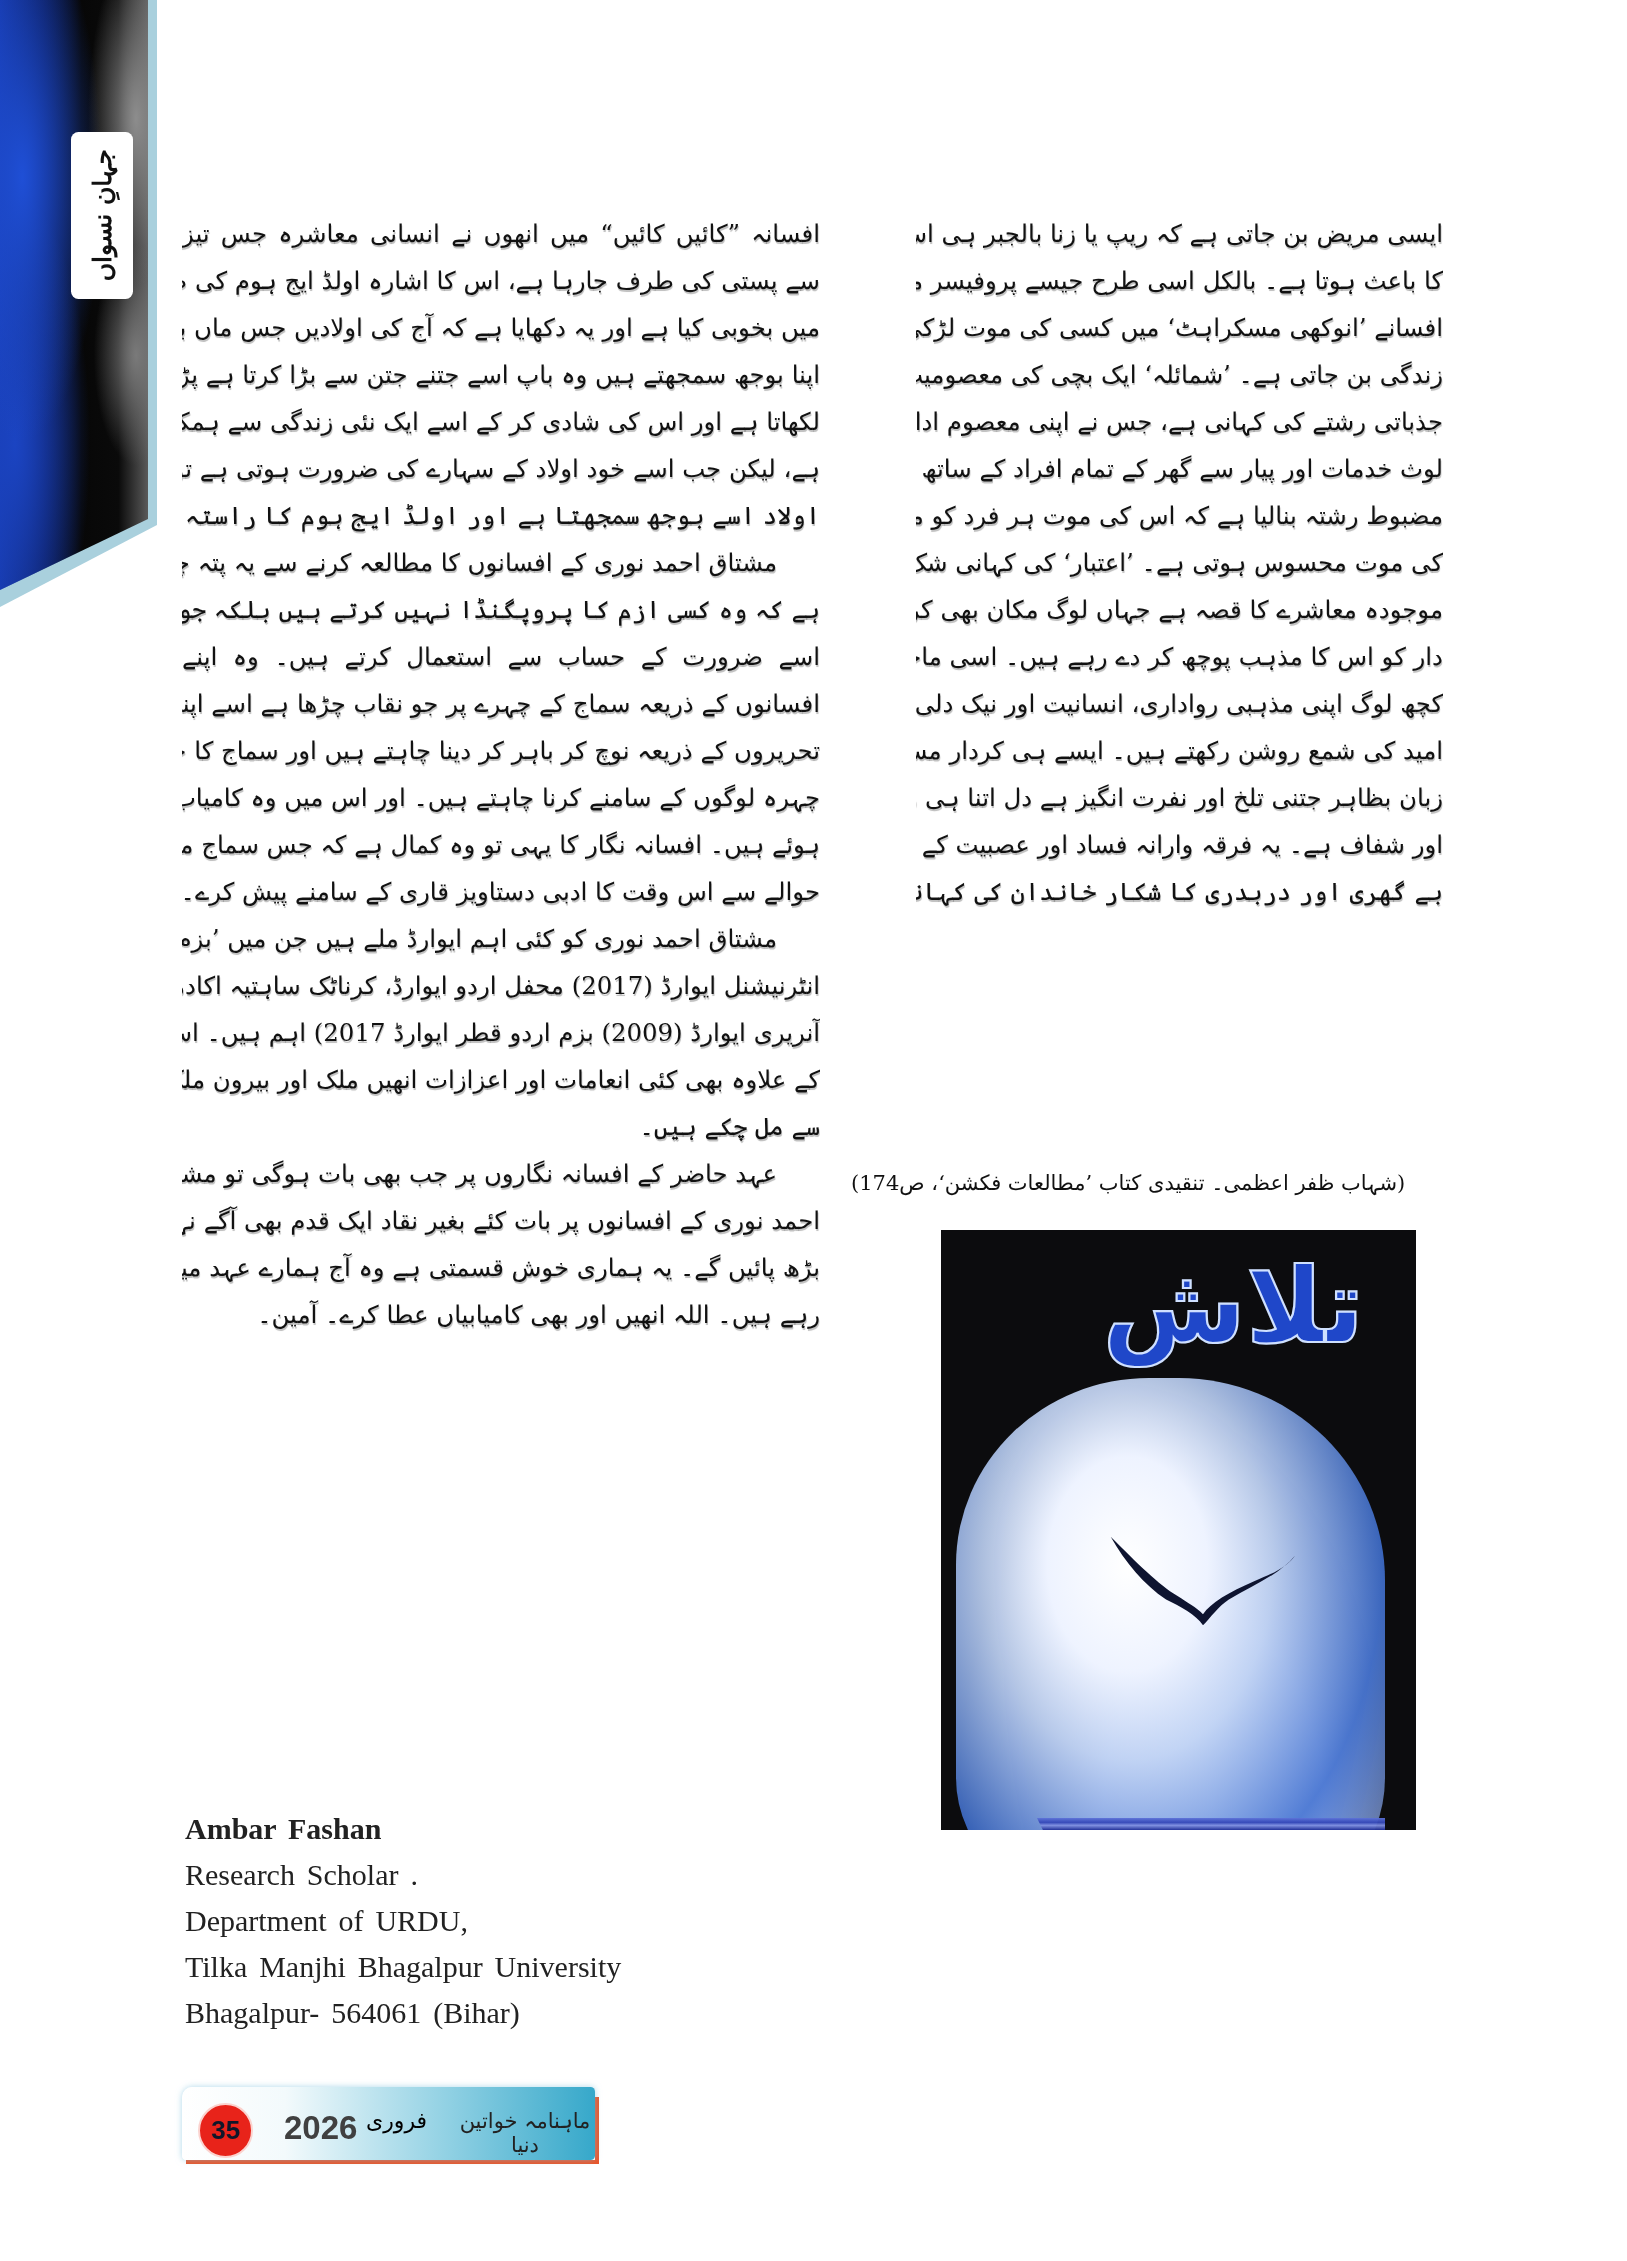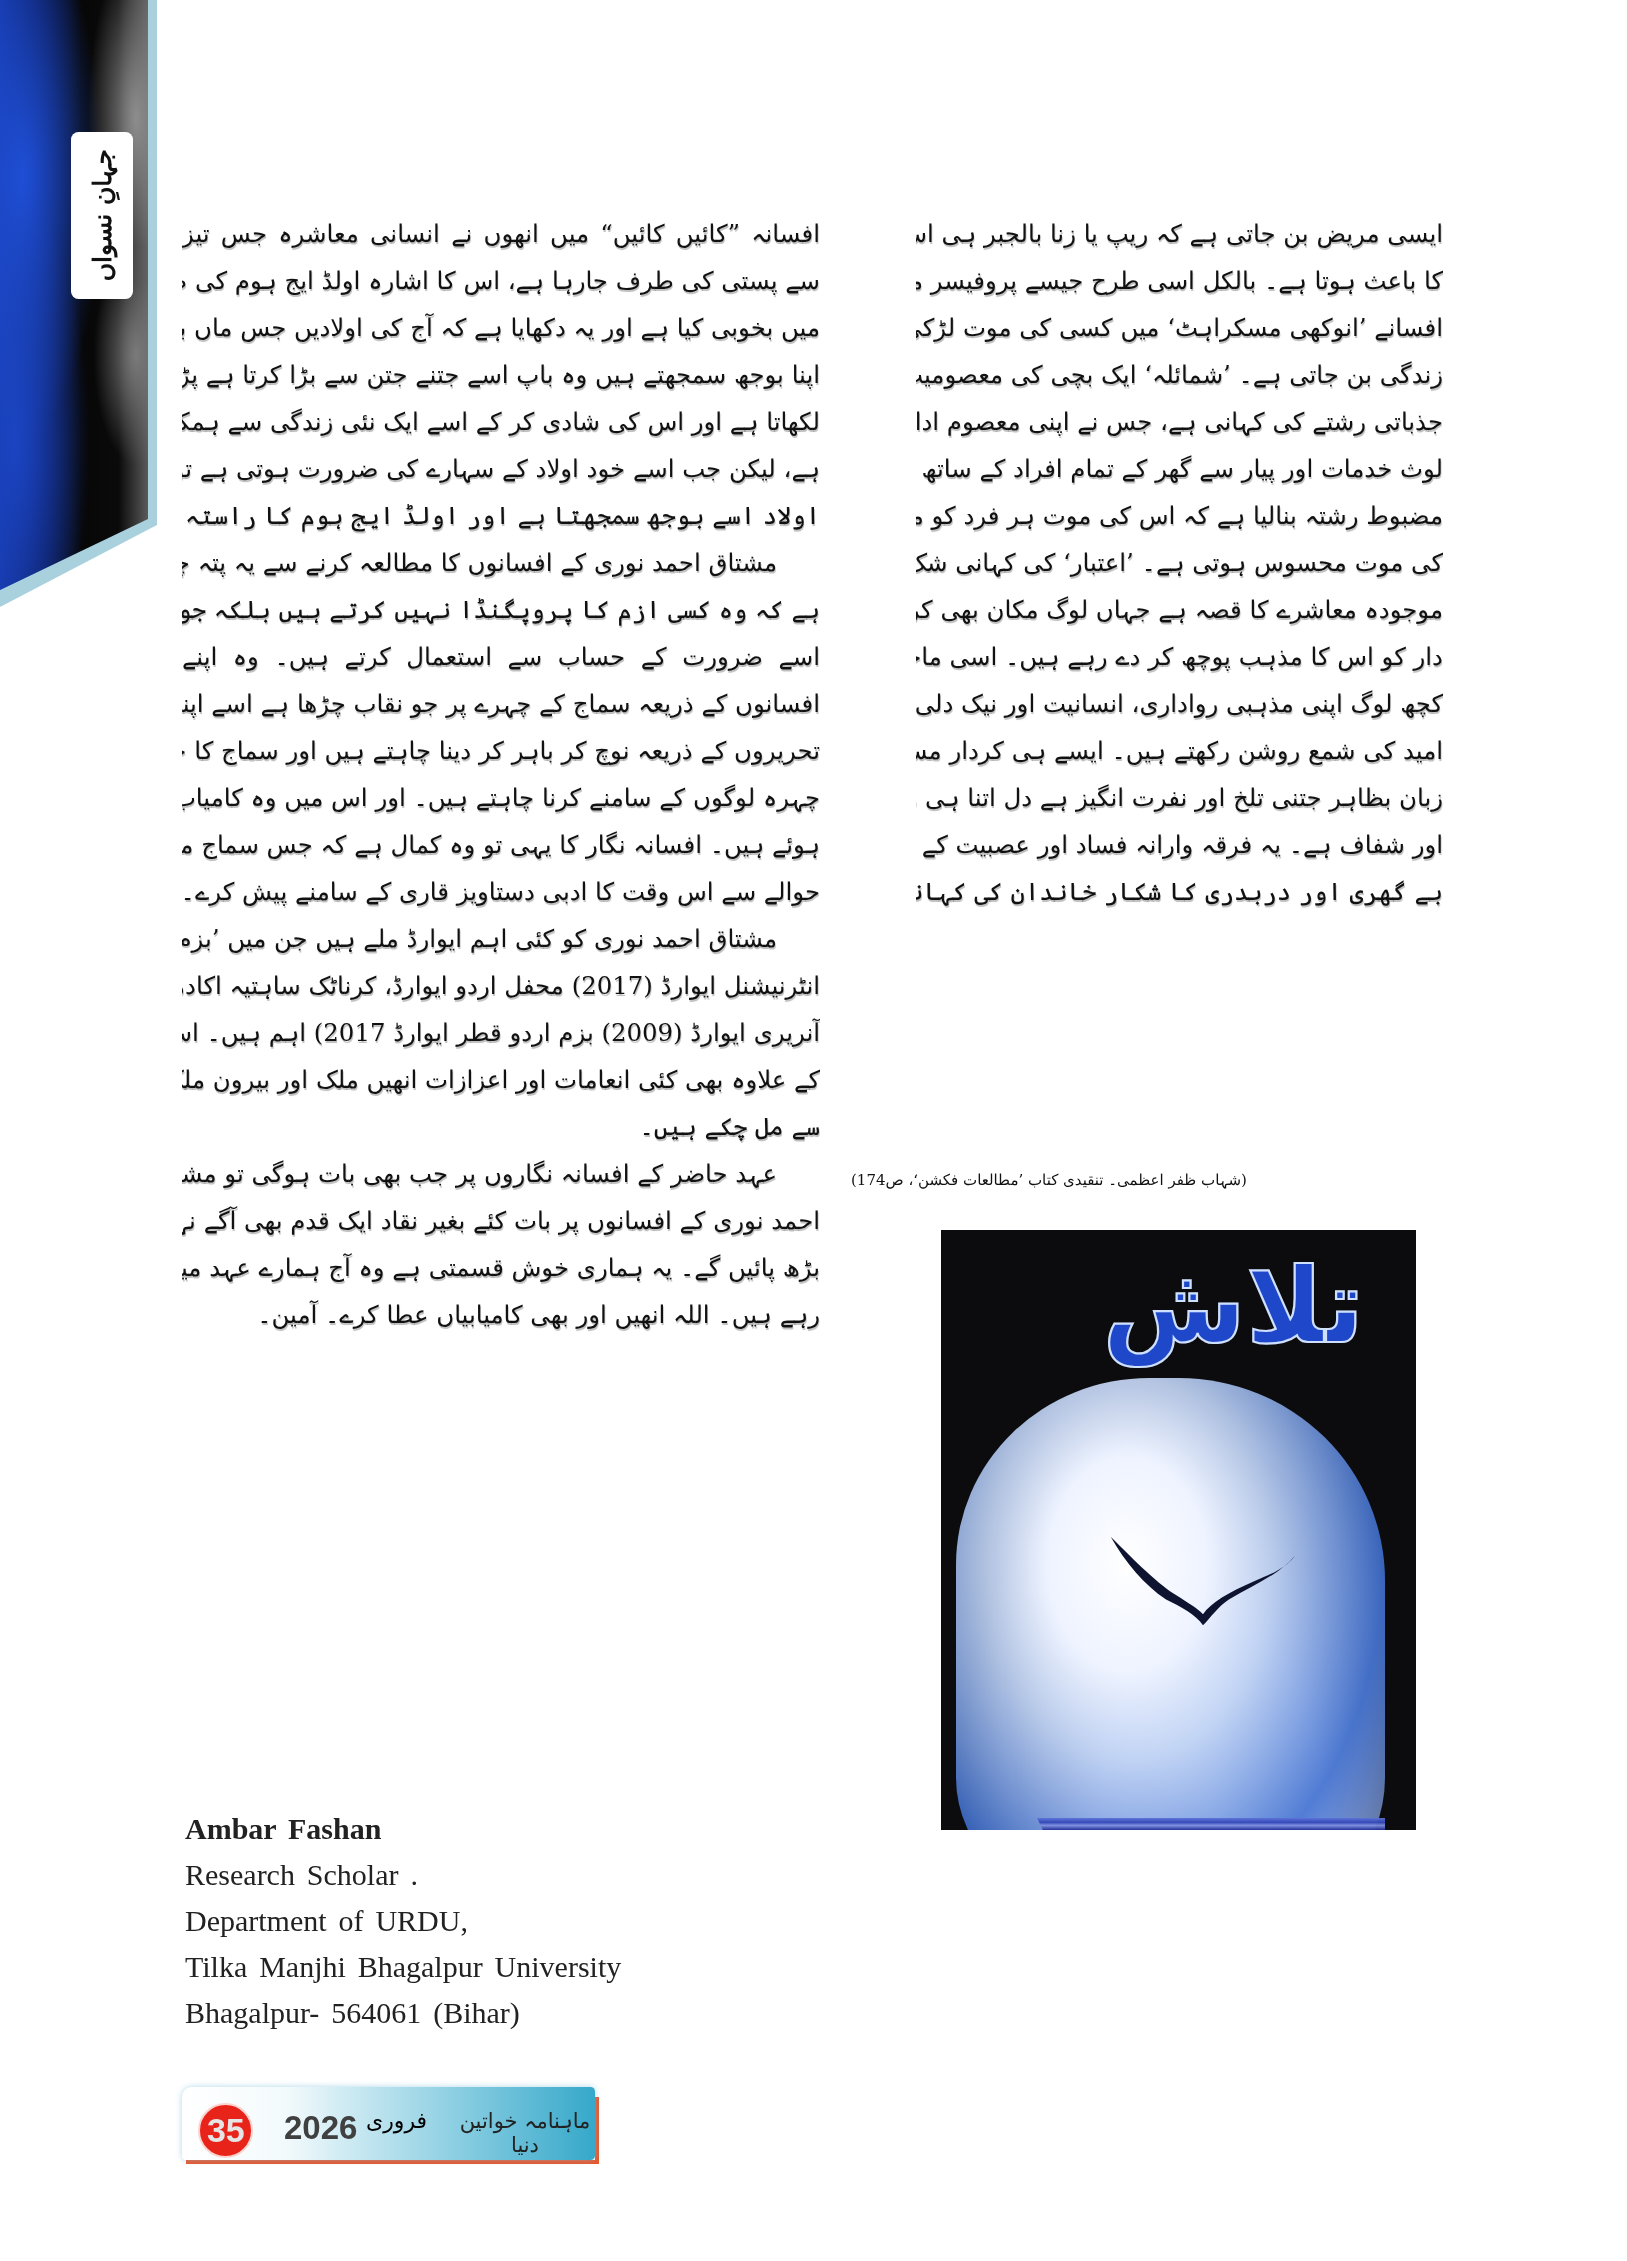--- a/index.html
+++ b/index.html
@@ -44,21 +44,21 @@
     text-shadow: 0.7px 1.5px 0.7px rgba(0,0,0,0.25);
   }
   .col-right { left: 916px; top: 210px; width: 527px; }
   .col-left  { left: 182px;  top: 210px; width: 638px; }
   .line { display: block; white-space: nowrap; overflow: hidden; text-align-last: justify; }
   .line.last { text-align-last: right; }
   .line.indent { padding-right: 43px; }
   .citation {
     position: absolute; left: 851px; top: 1171px; width: 592px;
     direction: rtl; text-align: left;
-    font-family: "DejaVu Serif", serif; font-size: 15px; color: #111;
+    font-family: "DejaVu Serif", serif; font-size: 21px; color: #111;
   }
 
   
   .book-cover {
     position: absolute; left: 941px; top: 1230px; width: 475px; height: 600px;
     background: #0c0c0e; overflow: hidden;
   }
   .cover-sky {
     position: absolute; left: 15px; top: 148px; width: 429px; height: 533px;
     background:
@@ -104,21 +104,21 @@
   }
   .footer-accent-bottom {
     position: absolute; left: 4.4px; top: 73px; width: 413px; height: 3.7px; background: #e9552a;
   }
   .footer-accent-right {
     position: absolute; left: 413px; top: 10.4px; width: 4.4px; height: 66px; background: #e9552a;
   }
   .page-number {
     position: absolute; left: 16.3px; top: 16.3px; width: 55px; height: 55px; border-radius: 50%;
     background: #e8231a; border: 2.2px solid #fbd3cf; box-sizing: border-box;
-    color: #e5e5e5; font-family: "Liberation Sans", sans-serif; font-weight: bold; font-size: 34px;
+    color: #0f172a; font-family: "Liberation Sans", sans-serif; font-weight: bold; font-size: 26px;
     display: flex; align-items: center; justify-content: center;
   }
   .footer-year {
     position: absolute; left: 102px; top: 22px;
     font-family: "Liberation Sans", sans-serif; font-weight: bold; font-size: 33px; color: #404040;
   }
   .footer-month {
     position: absolute; left: 184px; top: 21px; direction: rtl;
     font-family: "DejaVu Serif", serif; font-size: 22px; color: #000000;
   }

